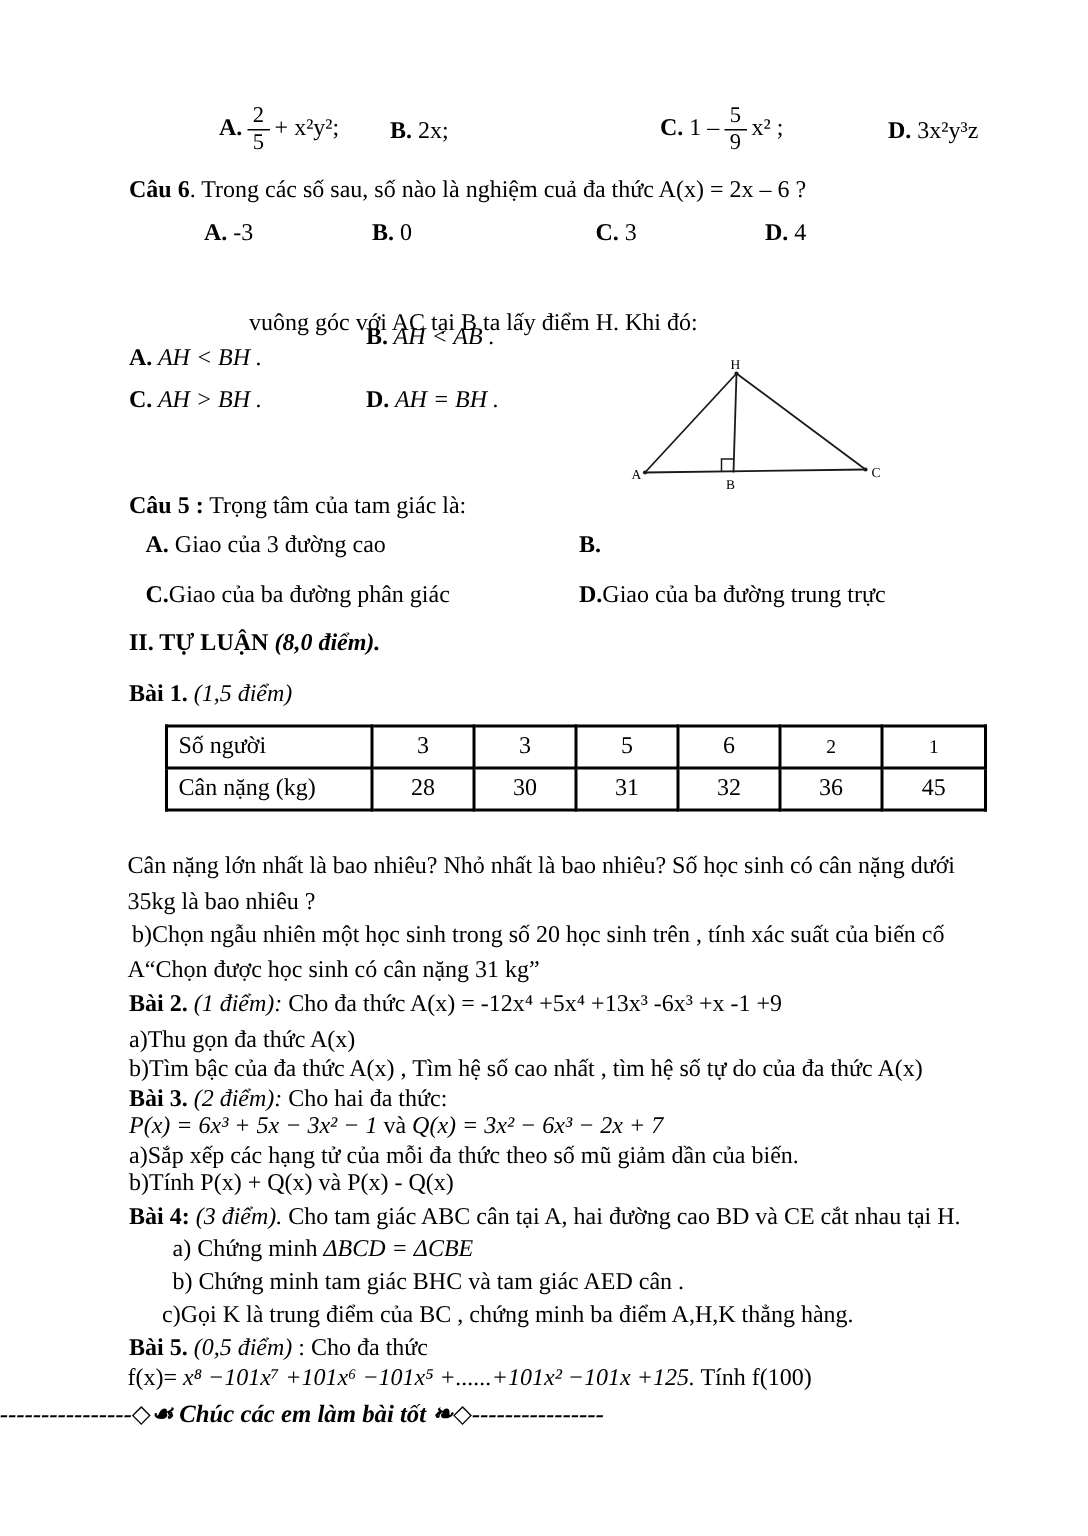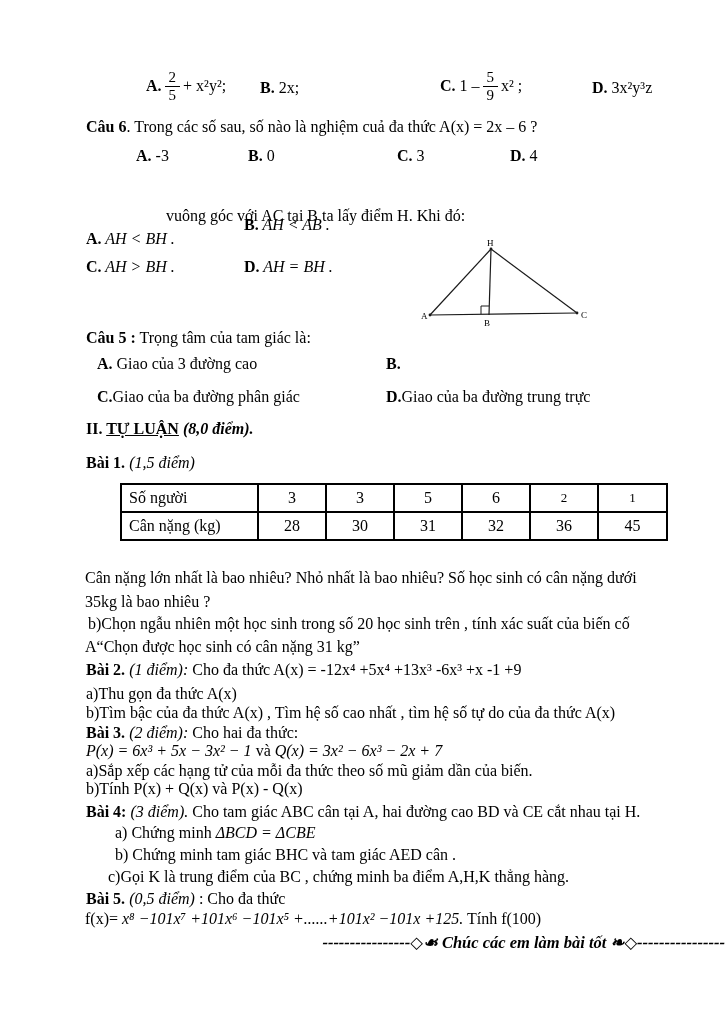--- a/index.html
+++ b/index.html
@@ -2,31 +2,31 @@
 <html><head>
 <meta charset="utf-8">
 <style>
   html,body{margin:0;padding:0;background:#ffffff;}
   .page{position:relative;width:725px;height:1024px;background:#ffffff;color:#000;
         font-family:"Liberation Serif","DejaVu Serif",serif;font-size:16px;overflow:hidden;}
   .ln{position:absolute;white-space:nowrap;line-height:20px;}
   .b{font-weight:bold;}
   .i{font-style:italic;}
   .bi{font-weight:bold;font-style:italic;}
-  .u{text-decoration:underline;}
+  .u{}
   .m{font-style:italic;font-family:"Liberation Serif","DejaVu Serif",serif;}
   .optfrac{display:flex;align-items:center;height:44px;}
   .frac{display:inline-block;text-align:center;vertical-align:middle;margin:0 3px;font-size:15px;line-height:17px;}
   .frac .num{display:block;border-bottom:1.3px solid #000;padding:0 4px;}
   .frac .den{display:block;padding:0 4px;}
-  .weights-table{position:absolute;left:120px;top:483px;width:546px;border-collapse:collapse;table-layout:fixed;font-size:16px;}
+  .weights-table{position:absolute;left:110px;top:483px;width:546px;border-collapse:collapse;table-layout:fixed;font-size:16px;}
   .weights-table td{border:2px solid #000;height:26px;text-align:center;padding:0;}
   .weights-table td.hd{text-align:left;padding-left:7px;}
   .weights-table td.sm{font-size:13px;}
-  .footer{position:absolute;left:0;right:0;top:933px;text-align:right;font-weight:bold;font-style:italic;font-size:16.5px;}
+  .footer{position:absolute;left:0;right:0;top:933px;text-align:left;font-weight:bold;font-style:italic;font-size:16.5px;}
   .fig{position:absolute;left:420px;top:237px;}
   .fig text{font-family:"Liberation Serif","DejaVu Serif",serif;font-size:9px;}
 </style>
 </head>
 <body>
 
 <div class="page">
 
   <div class="ln optfrac" style="left:146px;top:64px">
       <span class="b">A.</span>

